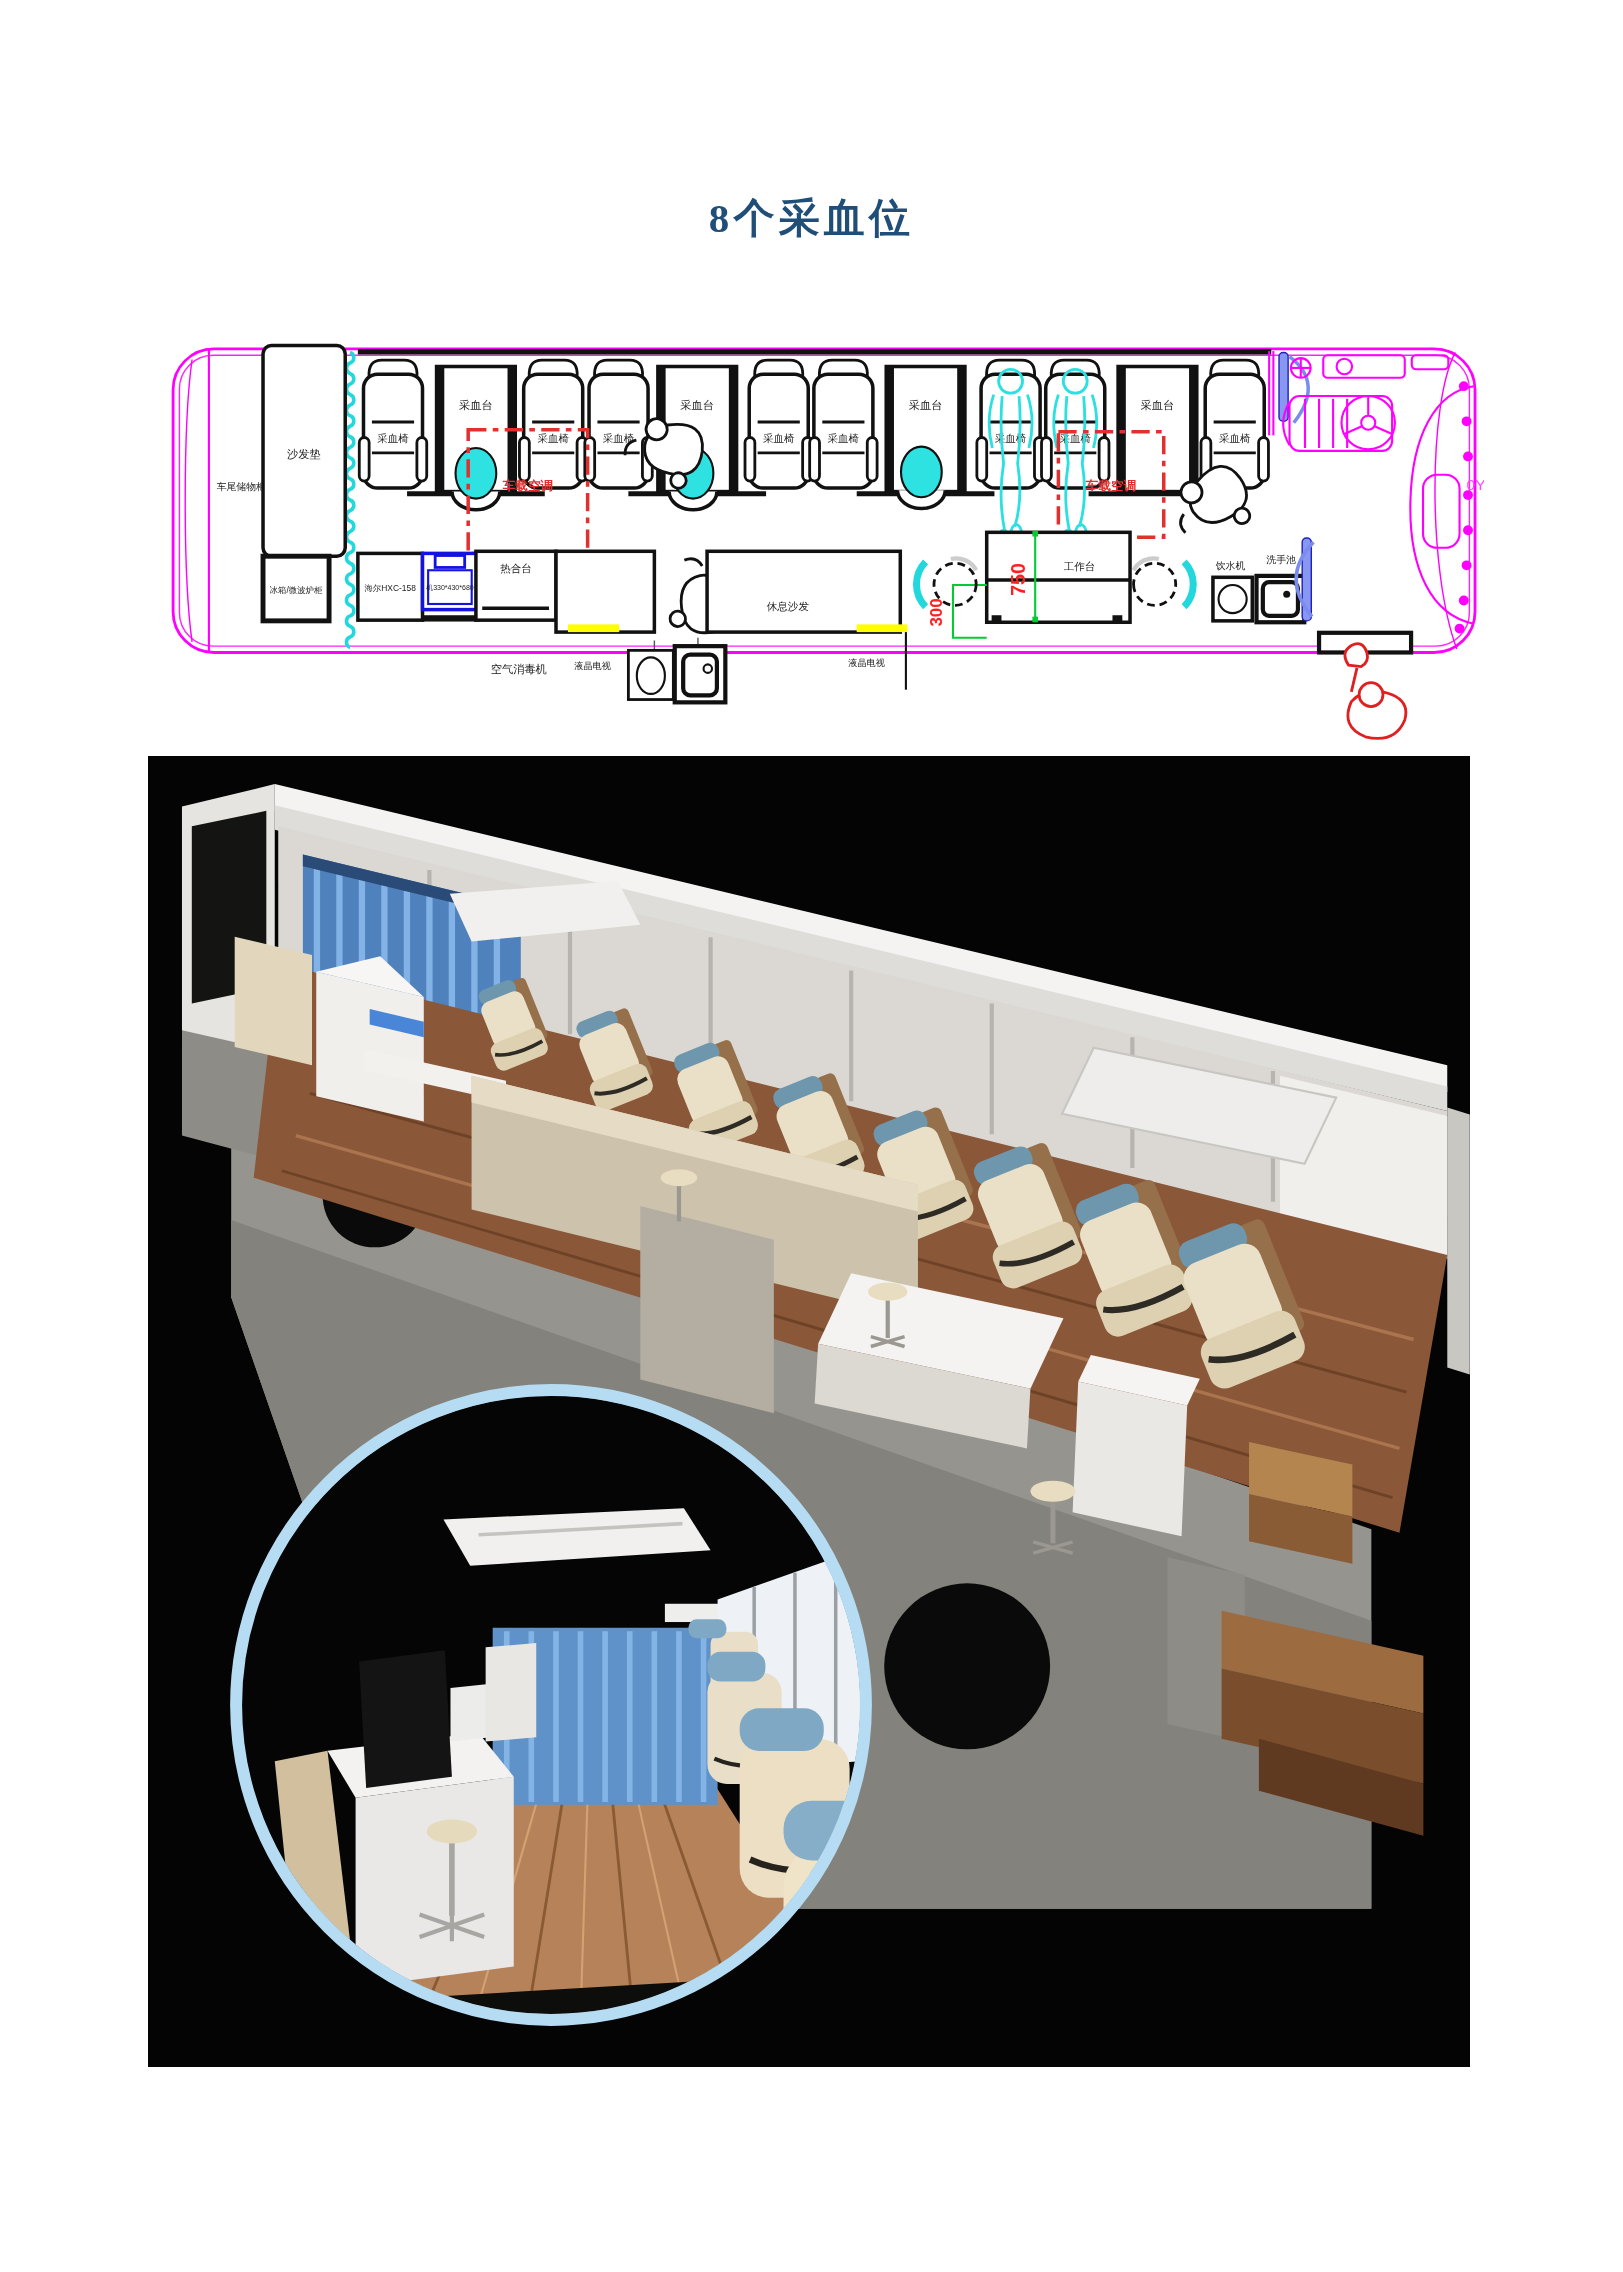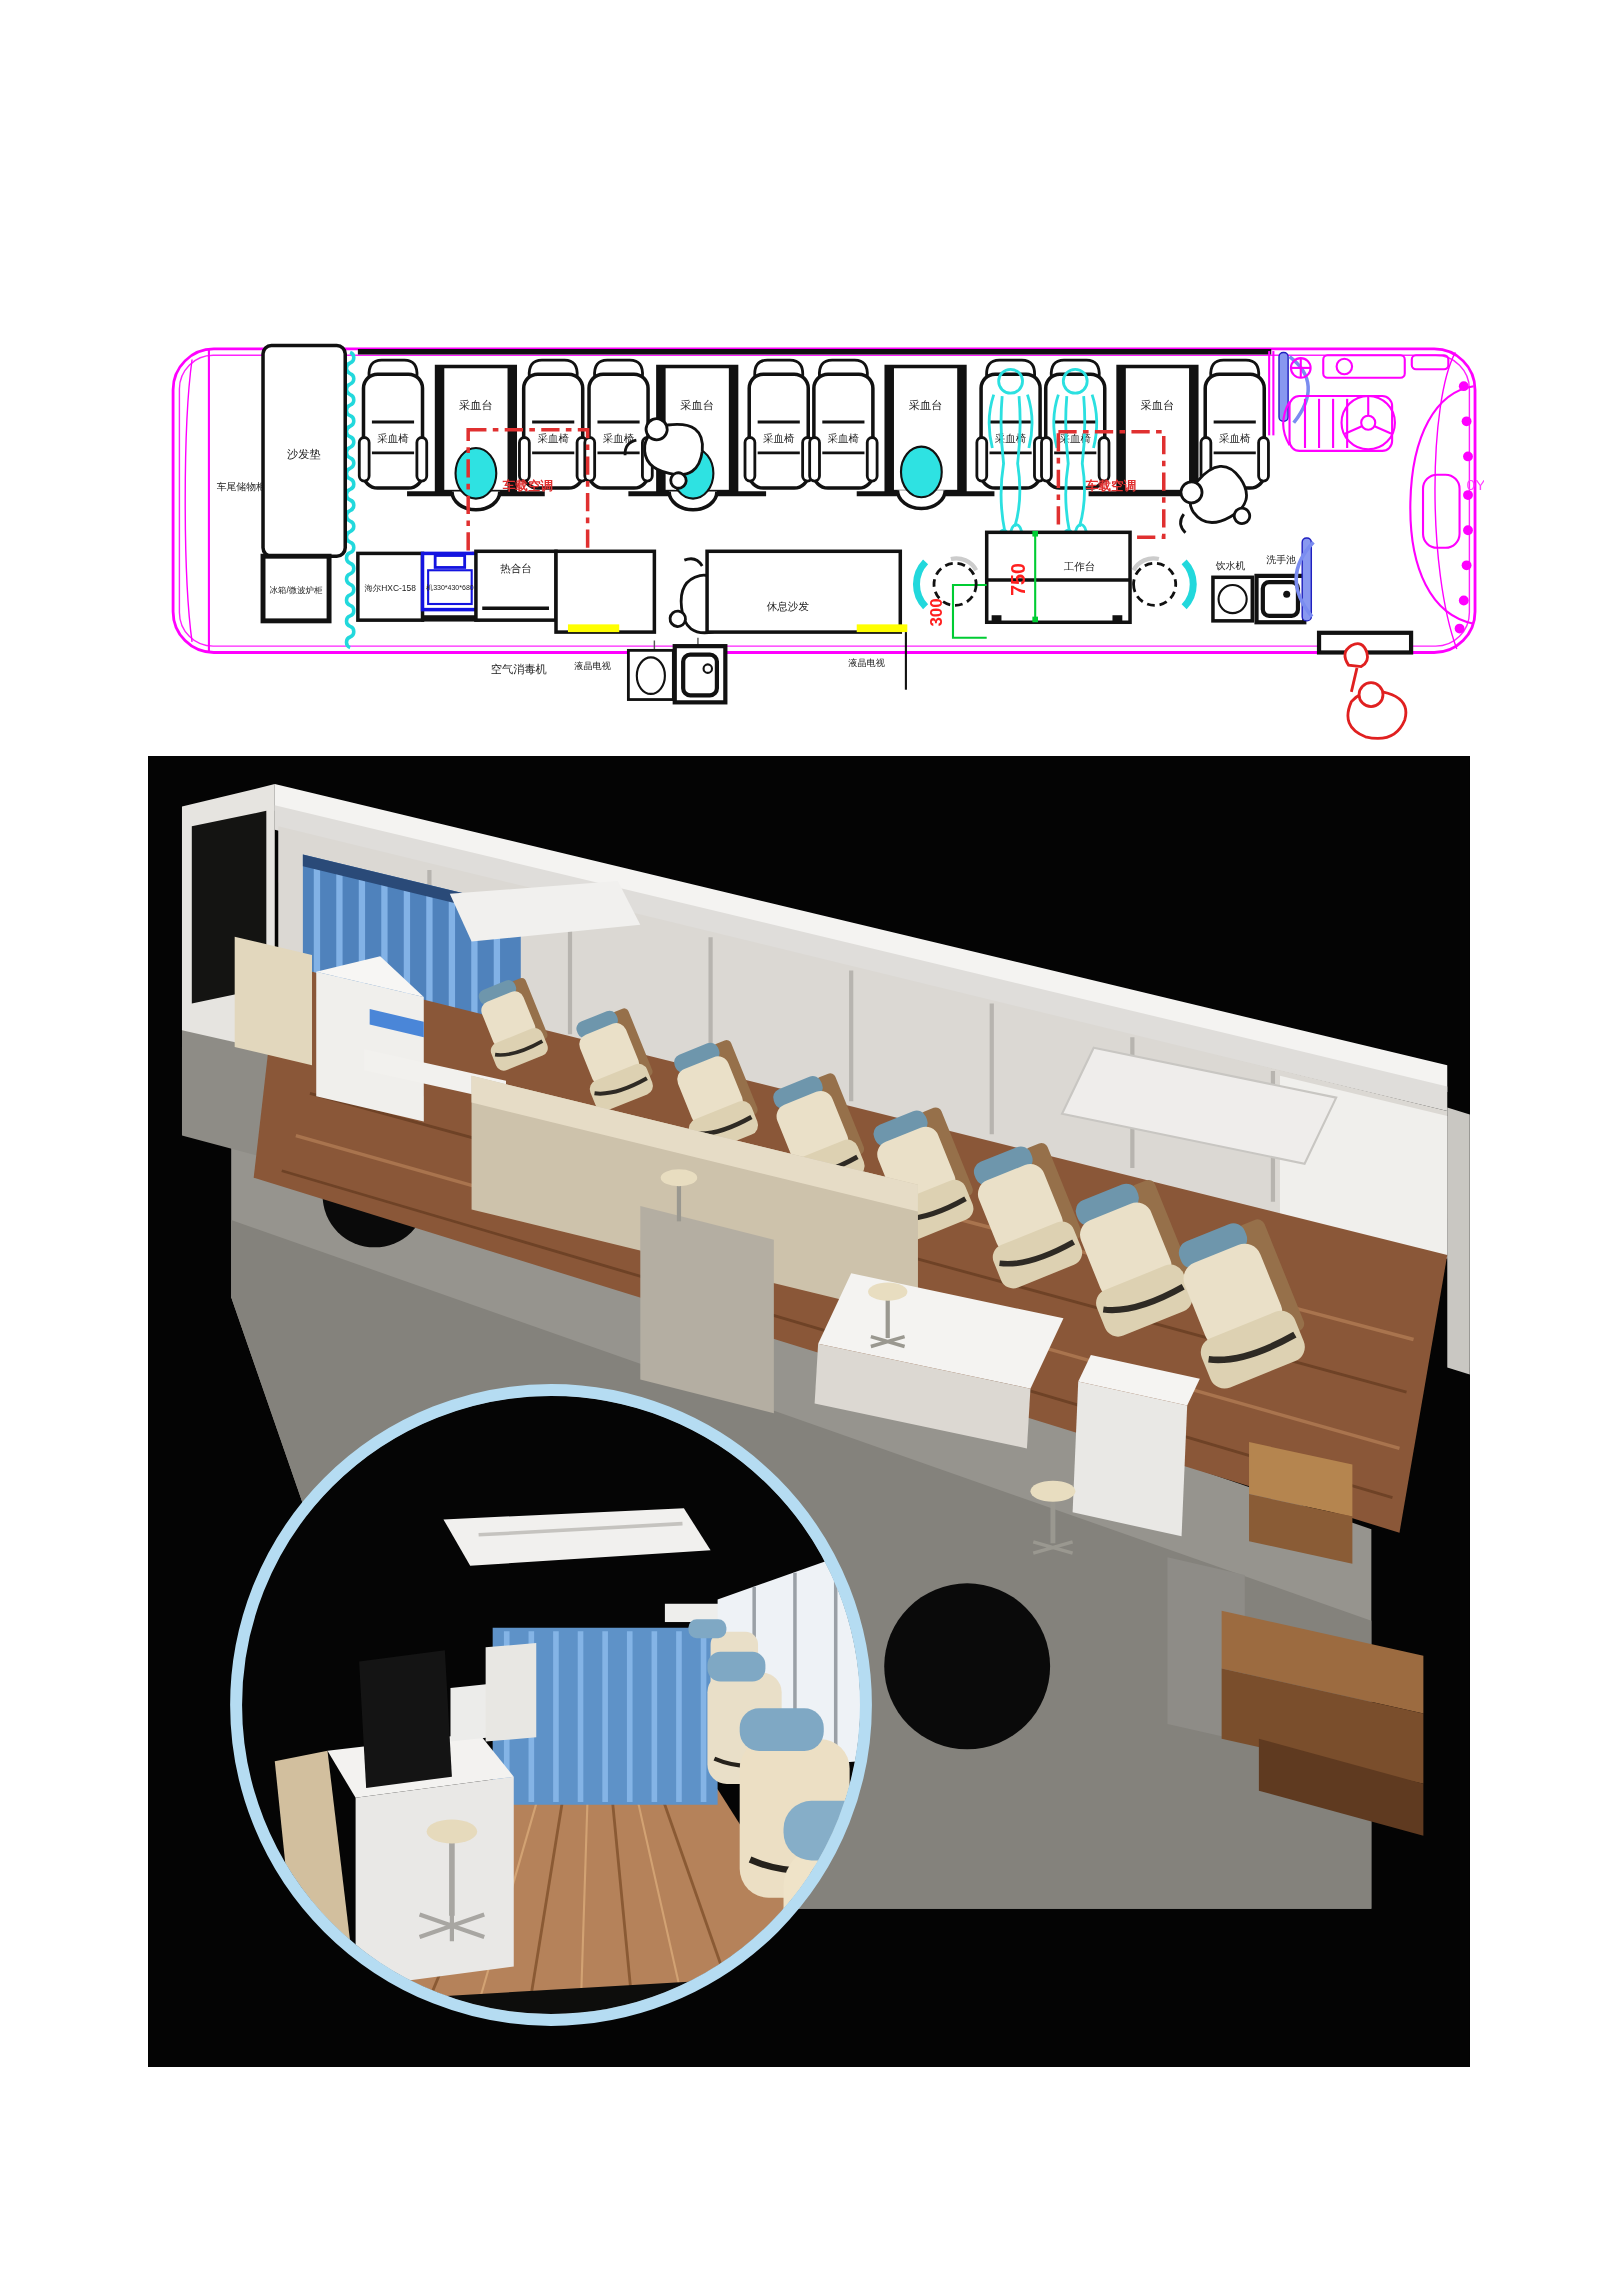--- a/index.html
+++ b/index.html
@@ -10,20 +10,21 @@
         letter-spacing:4.2px;color:#1f4e79;}
   svg text{font-family:"Liberation Sans",sans-serif;}
   .plan-label{fill:#222222;}
   .render-box{position:absolute;left:148px;top:756px;width:1322px;height:1311px;background:#040404;}
 </style>
 </head>
 <body>
 
 <div class="page">
 
+  <h1 class="doc-title">8个采血位</h1>
 
   <svg style="position:absolute;left:162px;top:337px;" width="1322" height="404" viewBox="0 0 1880 575">
     <defs>
       <g id="chairShape">
         <path d="M12,32 Q10,8 30,8 L62,8 Q82,8 80,32" fill="#ffffff" stroke="#111" stroke-width="4"></path>
         <rect x="4" y="28" width="84" height="162" rx="20" fill="#ffffff" stroke="#111" stroke-width="5"></rect>
         <rect x="-2" y="118" width="14" height="62" rx="7" fill="#ffffff" stroke="#111" stroke-width="4"></rect>
         <rect x="80" y="118" width="14" height="62" rx="7" fill="#ffffff" stroke="#111" stroke-width="4"></rect>
         <line x1="16" y1="96" x2="76" y2="96" stroke="#111" stroke-width="4"></line>
         <line x1="16" y1="140" x2="76" y2="140" stroke="#111" stroke-width="4"></line>

